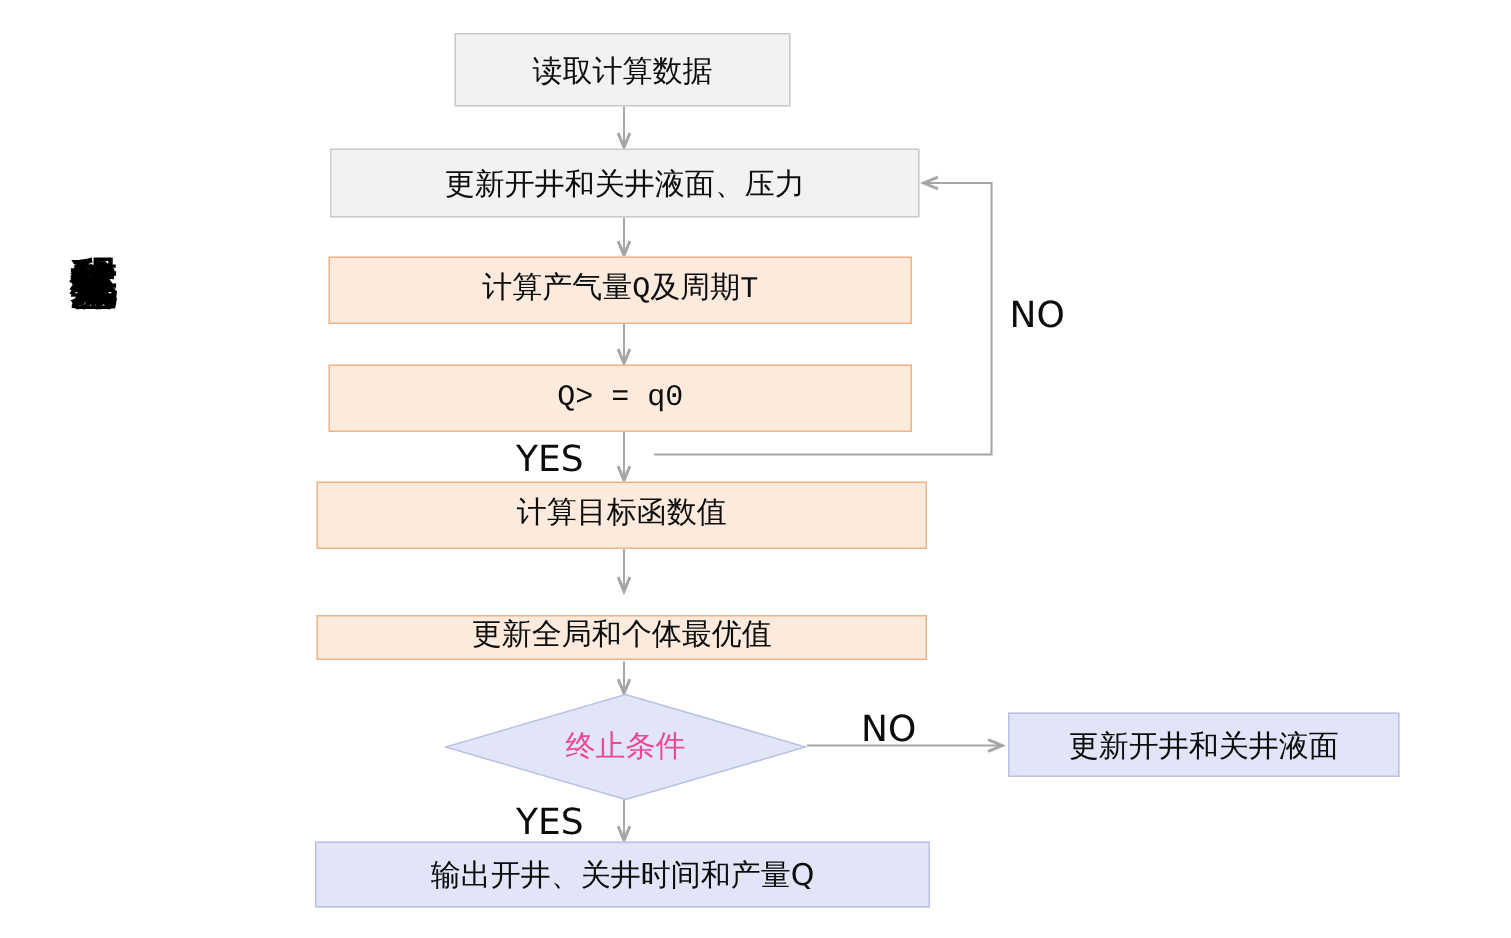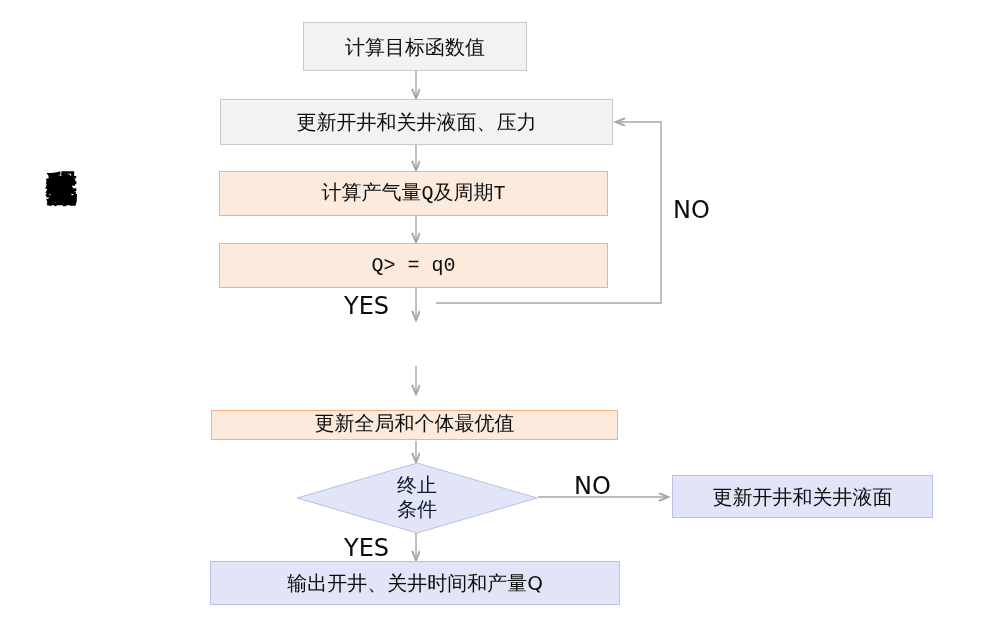--- a/index.html
+++ b/index.html
@@ -66,25 +66,24 @@
   .diamond-wrap svg {
     display: block;
   }
   .diamond-label {
     position: absolute;
     left: 0;
     top: 0;
     width: 100%;
     height: 100%;
     display: flex;
-    flex-direction: column;
     align-items: center;
     justify-content: center;
     font-size: 20px;
-    color: #0f172a;
+    color: #ec4899;
     line-height: 1.18;
     pointer-events: none;
   }
   
   #wires {
     position: absolute;
     left: 0;
     top: 0;
     width: 1007px;
     height: 625px;
@@ -130,35 +129,38 @@
     <line x1="416" y1="441" x2="416" y2="462" marker-end="url(#arrow)"></line>
 
     <line x1="416" y1="533" x2="416" y2="560" marker-end="url(#arrow)"></line>
 
     <polyline points="436,303 661,303 661,122 616,122" marker-end="url(#arrow)"></polyline>
 
     <line x1="538" y1="497" x2="668" y2="497" marker-end="url(#arrow)"></line>
   </svg>
 
   <div class="node gray" style="left:303px; top:22px; width:224px; height:49px;">
-    <span>计算目标函数值</span>
+    <span>读取计算数据</span>
   </div>
 
   <div class="node gray" style="left:220px; top:99px; width:393px; height:46px;">
     <span>更新开井和关井液面、压力</span>
   </div>
 
   <div class="node orange" style="left:219px; top:171px; width:389px; height:45px;">
     <span>计算产气量Q及周期T</span>
   </div>
 
   <div class="node orange" style="left:219px; top:243px; width:389px; height:45px;">
     <span>Q&gt; = q0</span>
   </div>
 
+  <div class="node orange" style="left:211px; top:321px; width:407px; height:45px;">
+    <span>计算目标函数值</span>
+  </div>
 
   <div class="node orange" style="left:211px; top:410px; width:407px; height:30px;">
     <span>更新全局和个体最优值</span>
   </div>
 
   <div class="diamond-wrap" style="left:296px; top:462px; width:242px; height:72px;">
     <svg width="242" height="72" viewBox="0 0 242 72" xmlns="http://www.w3.org/2000/svg">
       <polygon points="121,1 241,36 121,71 1,36" fill="#e2e5f7" stroke="#b9c0e4" stroke-width="1"></polygon>
     </svg>
     <div class="diamond-label">

